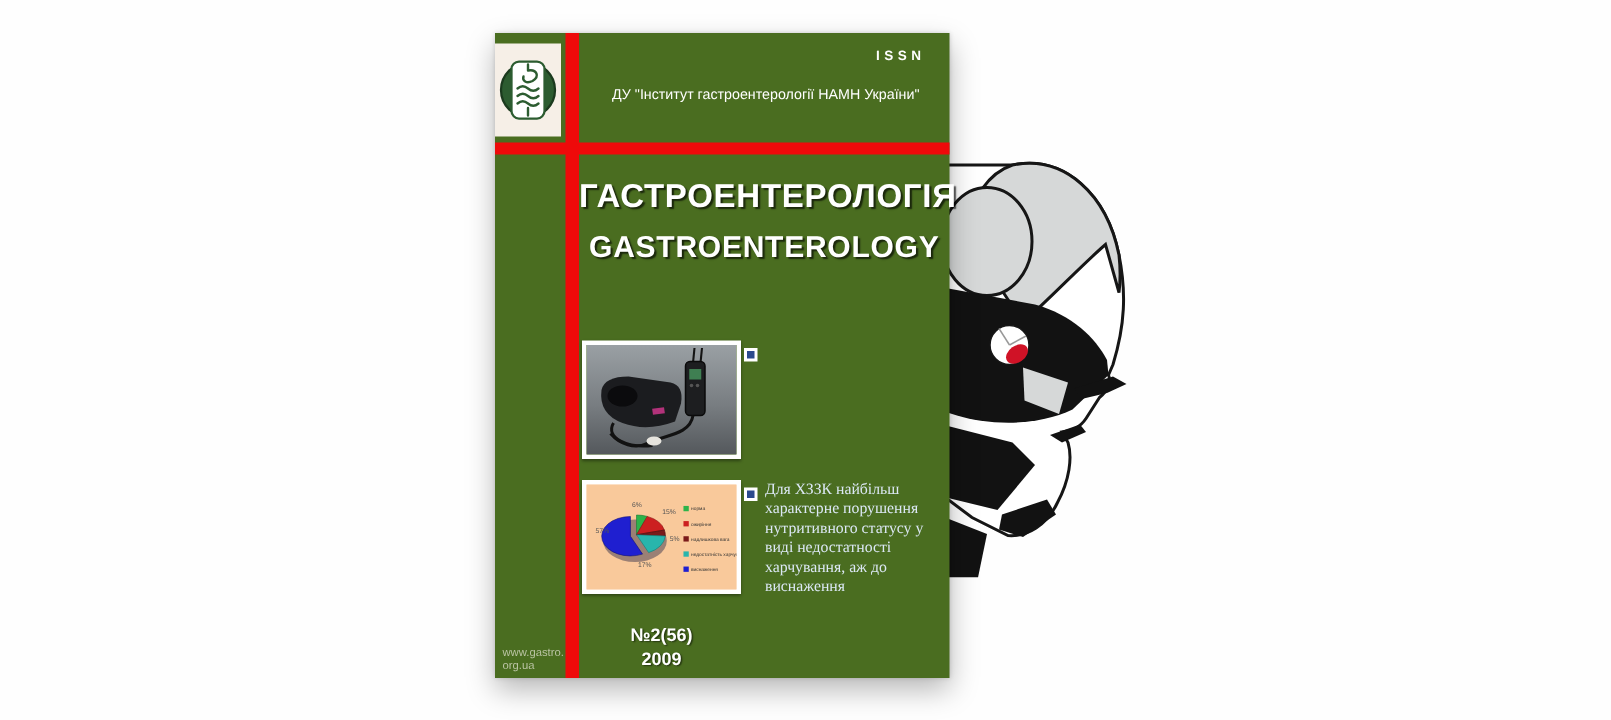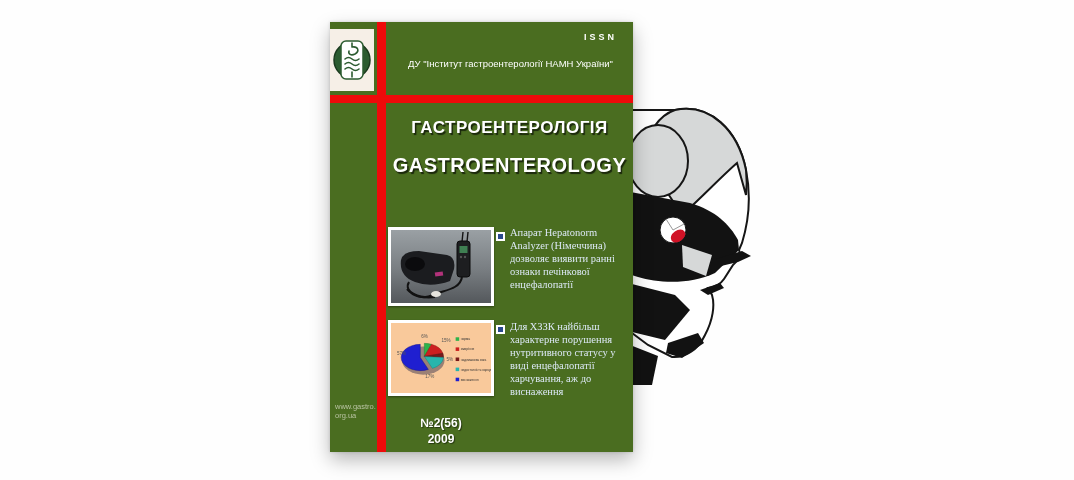--- a/index.html
+++ b/index.html
@@ -10,38 +10,38 @@
          box-shadow:0 8px 18px rgba(0,0,0,.28),0 0 3px rgba(0,0,0,.15);z-index:2;}
   .stripe-v{position:absolute;left:47px;top:0;width:9px;height:100%;}
   .stripe-h{position:absolute;left:0;top:73px;width:100%;height:8px;}
   #logo-card{position:absolute;left:0;top:7px;width:44px;height:62px;background:#f6efe7;
              display:flex;align-items:center;justify-content:center;}
   #issn{position:absolute;top:10px;right:16px;color:#fff;font-size:9px;font-weight:bold;
         letter-spacing:3px;}
   #institute{position:absolute;top:36px;left:64px;right:6px;text-align:center;color:#fff;
              font-size:9.5px;}
   #title-uk{position:absolute;top:96px;left:56px;right:0;text-align:center;color:#fff;
-            font-size:17px;font-weight:bold;letter-spacing:.5px;
+            font-size:22px;font-weight:bold;letter-spacing:.5px;
             text-shadow:1.5px 1.5px 1px rgba(0,0,0,.65);}
   #title-en{position:absolute;top:132px;left:56px;right:0;text-align:center;color:#fff;
             font-size:20px;font-weight:bold;letter-spacing:.5px;
             text-shadow:1.5px 1.5px 1px rgba(0,0,0,.65);}
   .photo{position:absolute;left:58px;border:3px solid #fff;box-shadow:0 1px 2px rgba(0,0,0,.4);}
   #photo1{top:205px;width:100px;height:73px;}
   #photo2{top:298px;width:100px;height:70px;background:#f9c99b;}
   .bullet-sq{position:absolute;left:166px;width:9px;height:9px;background:#fff;
              display:flex;align-items:center;justify-content:center;}
   .bullet-sq span{display:block;width:5px;height:5px;background:#2b4a8c;}
   .bullet-text{position:absolute;left:180px;width:118px;color:#dce8f5;
                font-family:"Liberation Serif",serif;font-size:10.5px;line-height:13px;}
   #bullet1-sq{top:210px;} #text1{top:204px;}
   #bullet2-sq{top:303px;} #text2{top:298px;}
   #issue{position:absolute;left:56px;top:393px;width:110px;text-align:center;color:#fff;
          font-weight:bold;font-size:12px;line-height:16px;text-shadow:1px 1px 1px rgba(0,0,0,.5);}
-  #website{position:absolute;left:5px;top:380px;width:44px;color:#b9c3a2;font-size:7.5px;
+  #website{position:absolute;left:5px;top:408px;width:44px;color:#b9c3a2;font-size:7.5px;
            line-height:9px;}
   
   #head{position:absolute;left:620px;top:95px;width:250px;height:290px;z-index:1;}
 </style>
 </head>
 <body>
 
 <div id="stage">
 
   <svg id="head" viewBox="0 0 250 290">
@@ -117,21 +117,20 @@
 
         <path d="M71,47 C69,60 52,60 42,65 C32,70 22,66 16,59" fill="none" stroke="#121212" stroke-width="2"></path>
         <path d="M18,52 C12,62 28,69 44,67" fill="none" stroke="#121212" stroke-width="2"></path>
         <ellipse cx="45" cy="64" rx="5" ry="3" fill="#e6e4de"></ellipse>
       </svg>
     </div>
 
     <div class="bullet-sq" id="bullet1-sq">
         <span></span>
       </div>
-    <div class="bullet-text" id="text1">Апарат Hepatonorm Analyzer (Німеччина) дозволяє виявити ранні ознаки печінкової енцефалопатії</div>
 
     <div class="photo" id="photo2">
       <svg width="100" height="70" viewBox="0 0 99 69">
         <rect width="99" height="69" fill="#f9c99b"></rect>
 
         <ellipse cx="32" cy="37" rx="21" ry="14" fill="rgba(40,40,70,.45)"></ellipse>
 
         <path d="M29,34 L37,45.8 A19,13 0 1 1 29,21 Z" stroke="#10107a" stroke-width=".4" fill="#1f1fd0"></path>
         <path d="M33,33 L33,20 A19,13 0 0 1 40.1,20.9 Z" stroke="#1a7a34" stroke-width=".4" fill="#2db34a"></path>
         <path d="M33,33 L40.1,20.9 A19,13 0 0 1 51.4,29.9 Z" stroke="#8a1414" stroke-width=".4" fill="#cc2020"></path>
@@ -155,21 +154,21 @@
           <text x="69" y="47" font-size="3.2" fill="#333">недостатність харчування</text>
           <rect x="64" y="54" width="3.5" height="3.5" fill="#1f1fd0"></rect>
           <text x="69" y="57" font-size="3.2" fill="#333">виснаження</text>
         </g>
       </svg>
     </div>
 
     <div class="bullet-sq" id="bullet2-sq">
         <span></span>
       </div>
-    <div class="bullet-text" id="text2">Для ХЗЗК найбільш характерне порушення нутритивного статусу у виді енцефалопатії харчування, аж до виснаження</div>
+    <div class="bullet-text" id="text2">Для ХЗЗК найбільш характерне порушення нутритивного статусу у виді недостатності харчування, аж до виснаження</div>
 
     <div id="issue">
       <div>№2(56)</div>
       <div>2009</div>
     </div>
 
     <div id="website">
       <div>www.gastro.</div>
       <div>org.ua</div>
     </div>

